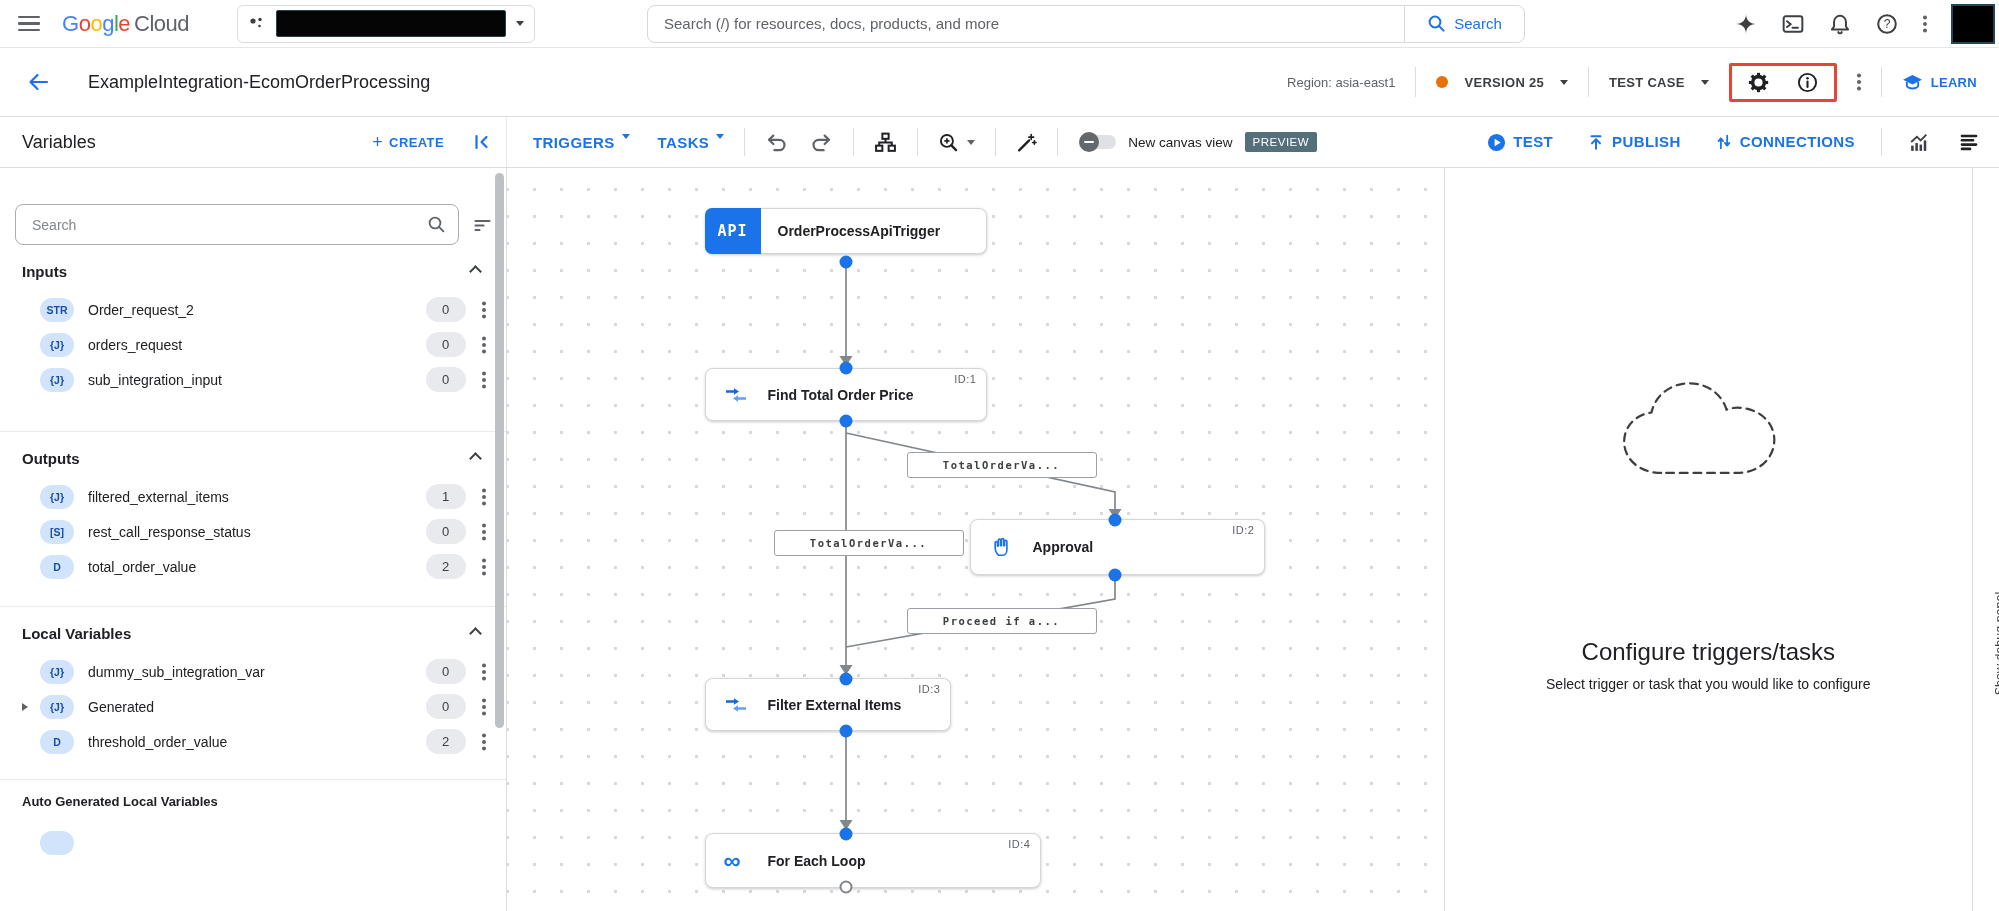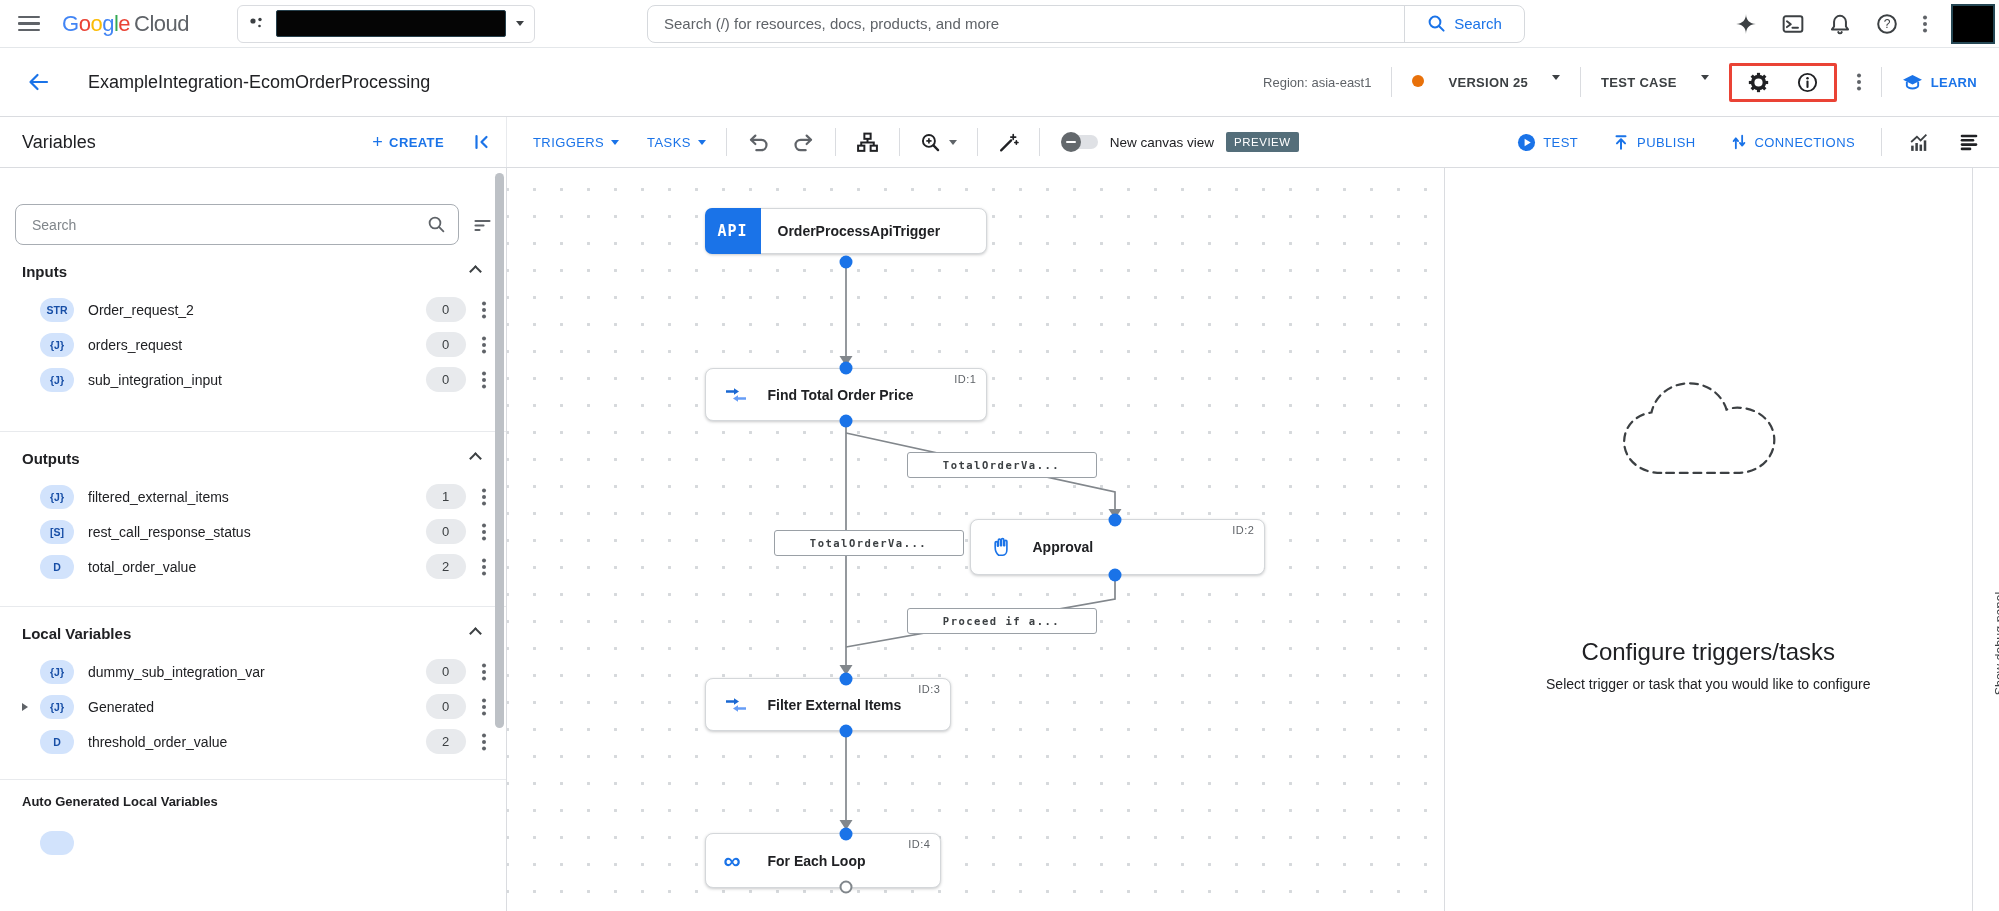--- a/index.html
+++ b/index.html
@@ -26,36 +26,36 @@
   .top-icons .tico { cursor:pointer; display:flex; }
   .avatar { width:44px; height:40px; background:#000; border:2px solid #254754; margin-left:16px; margin-right:4px; cursor:pointer; }
 
   
   .titlebar { height:69px; display:flex; align-items:center; border-bottom:1px solid #dadce0; background:#fff; }
   .back { margin-left:26px; cursor:pointer; display:flex; }
   .int-title { margin-left:38px; font-size:18px; color:#202124; }
   .title-right { margin-left:auto; display:flex; align-items:center; gap:20px; padding-right:22px; }
   .region { font-size:13px; color:#5f6368; }
   .vdiv { width:1px; height:30px; background:#dadce0; }
-  .menu-chip { display:flex; align-items:flex-start; gap:24px; font-size:13px; font-weight:bold; color:#3c4043; letter-spacing:.3px; cursor:pointer; }
+  .menu-chip { display:flex; align-items:center; gap:16px; font-size:13px; font-weight:bold; color:#3c4043; letter-spacing:.3px; cursor:pointer; }
   .dot-orange { width:12px; height:12px; border-radius:50%; background:#e8710a; }
   .menu-chip .caret { color:#3c4043; }
   .red-box { display:flex; align-items:center; gap:28px; border:3px solid #ea4335; border-radius:2px; padding:6px 16px; }
   .kebab { width:4px; height:4px; border-radius:50%; background:#5f6368; box-shadow:0 -6.5px 0 #5f6368, 0 6.5px 0 #5f6368; display:inline-block; cursor:pointer; }
   .learn { display:flex; align-items:center; gap:8px; color:#1a73e8; font-size:13px; font-weight:bold; letter-spacing:.3px; cursor:pointer; }
 
   
   .toolbar { height:51px; display:flex; align-items:center; border-bottom:1px solid #dadce0; background:#fff; }
   .tb-left { width:507px; height:100%; display:flex; align-items:center; border-right:1px solid #e8eaed; padding:0 14px 0 22px; }
   .panel-title { font-size:18px; color:#202124; }
   .create-btn { margin-left:auto; display:flex; align-items:center; gap:6px; color:#1a73e8; font-size:13px; font-weight:bold; letter-spacing:.4px; cursor:pointer; }
   .plus { font-size:18px; font-weight:normal; line-height:1; }
   .collapse-left { margin-left:28px; cursor:pointer; display:flex; }
   .tb-right { flex:1; height:100%; display:flex; align-items:center; padding:0 20px 0 26px; }
-  .blue-chip { display:flex; align-items:center; gap:7px; color:#1a73e8; font-size:13px; font-weight:normal; letter-spacing:.4px; cursor:pointer; }
+  .blue-chip { display:flex; gap:7px; color:#1a73e8; font-size:15px; font-weight:bold; letter-spacing:.4px; cursor:pointer; }
   .tb-sep { width:1px; height:28px; background:#dadce0; margin:0 20px; }
   .tico { display:flex; align-items:center; cursor:pointer; }
   .toggle { display:flex; align-items:center; margin-left:4px; cursor:pointer; }
   .toggle .track { width:34px; height:14px; border-radius:7px; background:#dfe1e5; position:relative; }
   .toggle .knob { position:absolute; left:-3px; top:-3px; width:20px; height:20px; border-radius:50%; background:#63686c; display:flex; align-items:center; justify-content:center; }
   .toggle .knob i { width:10px; height:2.2px; background:#fff; border-radius:1px; }
   .toggle-label { margin-left:12px; font-size:13.5px; color:#202124; }
   .preview-badge { margin-left:12px; background:#546e7a; color:#fff; font-size:11.5px; letter-spacing:.5px; padding:4px 8px; border-radius:2px; }
 
   
@@ -516,21 +516,21 @@
           <svg width="24" height="17" viewBox="0 0 24 17">
               <line x1="2" y1="5" x2="10" y2="5" stroke="#1967d2" stroke-width="2.4"></line>
               <polygon points="10,1.8 10,8.2 15,5" fill="#1967d2"></polygon>
               <line x1="22" y1="12" x2="14" y2="12" stroke="#669df6" stroke-width="2.4"></line>
               <polygon points="14,8.8 14,15.2 9,12" fill="#669df6"></polygon>
             </svg>
         </span>
         <div class="node-title">Filter External Items</div>
       </div>
 
-      <div class="node" style="left:198px; top:665px; width:236px; height:55px">
+      <div class="node" style="left:198px; top:665px; width:336px; height:55px">
         <span class="node-id">ID:4</span>
         <span class="node-ico">
             <span class="inf">∞</span>
           </span>
         <div class="node-title">For Each Loop</div>
       </div>
 
       <span class="port" style="left:339px; top:94px"></span>
       <span class="port" style="left:339px; top:200px"></span>
       <span class="port" style="left:339px; top:253px"></span>

